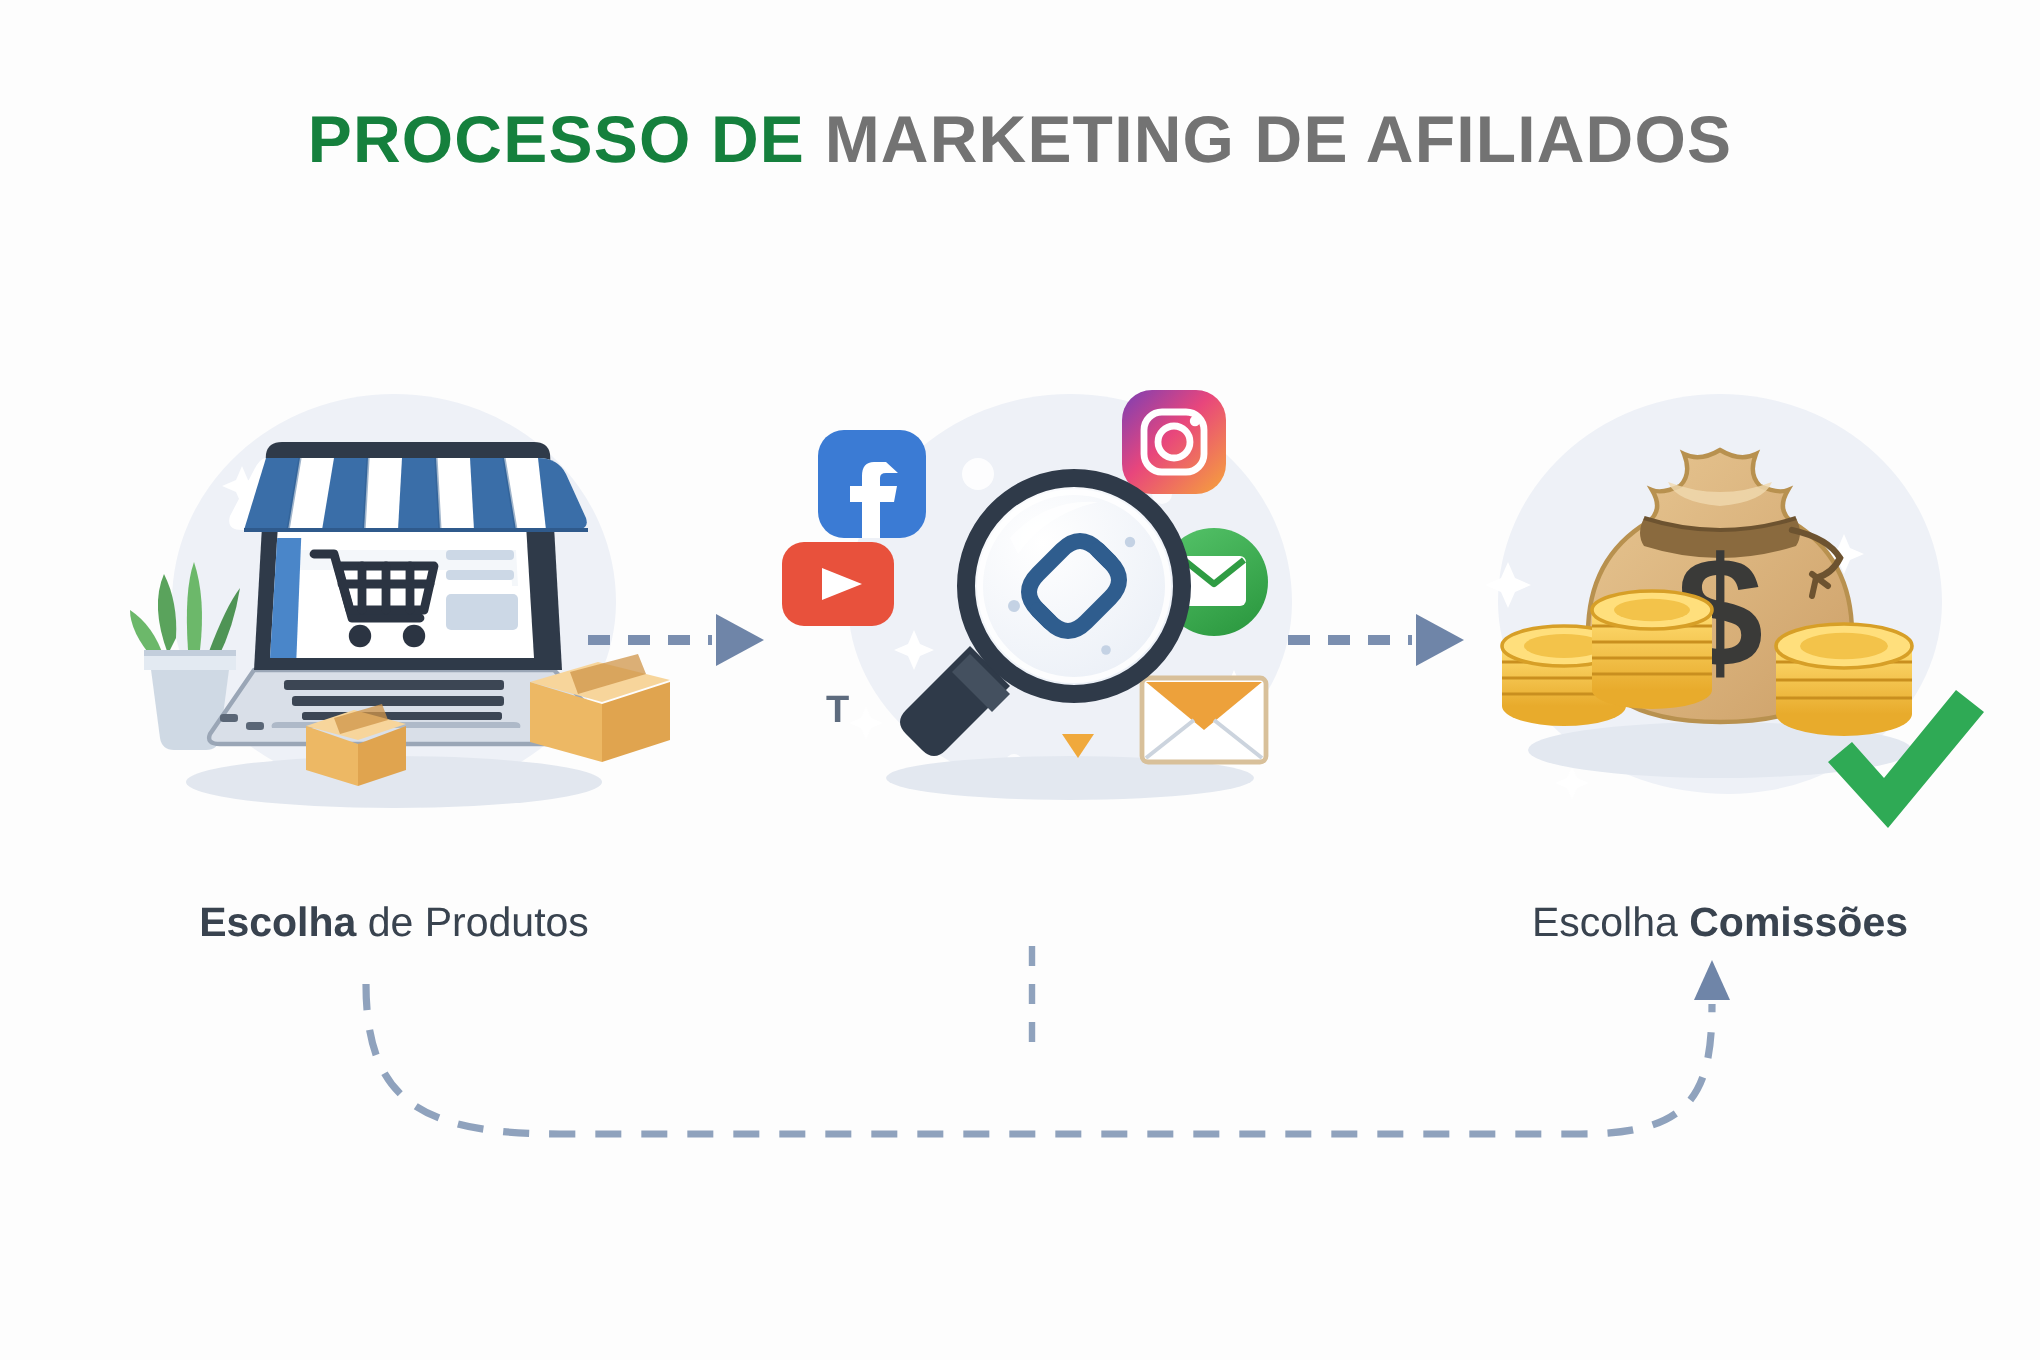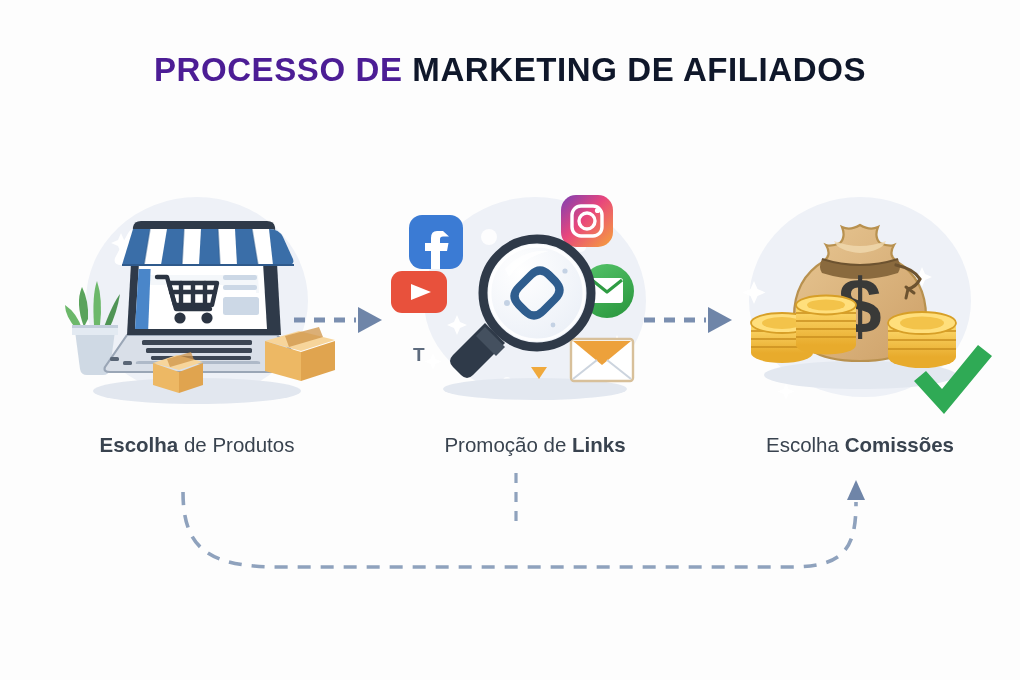--- a/index.html
+++ b/index.html
@@ -28,22 +28,22 @@
     width: 1020px;
     text-align: center;
   }
   .title {
     font-size: 33px;
     font-weight: bold;
     letter-spacing: 0.6px;
     line-height: 1.1;
     white-space: nowrap;
   }
-  .title .t-dark { color: #4c1d95; }
-  .title .t-accent { color: #0f172a; }
+  .title .t-dark { color: #15803d; }
+  .title .t-accent { color: #737373; }
 
   
   .steps {
     position: absolute;
     top: 185px;
     left: 0;
     width: 1020px;
     height: 300px;
   }
   .step {
@@ -72,21 +72,21 @@
     background: #eef1f7;
     border-radius: 50% 50% 48% 52% / 52% 52% 48% 48%;
   }
   .art svg {
     position: absolute;
     left: 0;
     top: 0;
   }
 
   .caption {
-    margin-top: 8px;
+    margin-top: 25px;
     font-size: 20.5px;
     color: #39434f;
     white-space: nowrap;
     line-height: 1.2;
   }
   .caption b { font-weight: bold; }
   .caption span.reg { font-weight: normal; }
 
   
   .connector {
@@ -300,23 +300,20 @@
             </g>
 
             <g fill="#c4d2e4">
               <circle cx="122" cy="118" r="3"></circle>
               <circle cx="180" cy="86" r="2.6"></circle>
               <circle cx="168" cy="140" r="2.4"></circle>
             </g>
           </g>
         </svg>
       </div>
-      <div class="caption">
-        <span class="reg">Promoção de </span><b>Links</b>
-      </div>
     </div>
 
     <div class="step step-3">
       <div class="art">
         <div class="blob"></div>
         <svg width="300" height="240" viewBox="0 0 300 240">
           <defs>
             <linearGradient id="coinG" x1="0" y1="0" x2="0" y2="1">
               <stop offset="0%" stop-color="#ffdd72"></stop>
               <stop offset="100%" stop-color="#e8ab2c"></stop>

